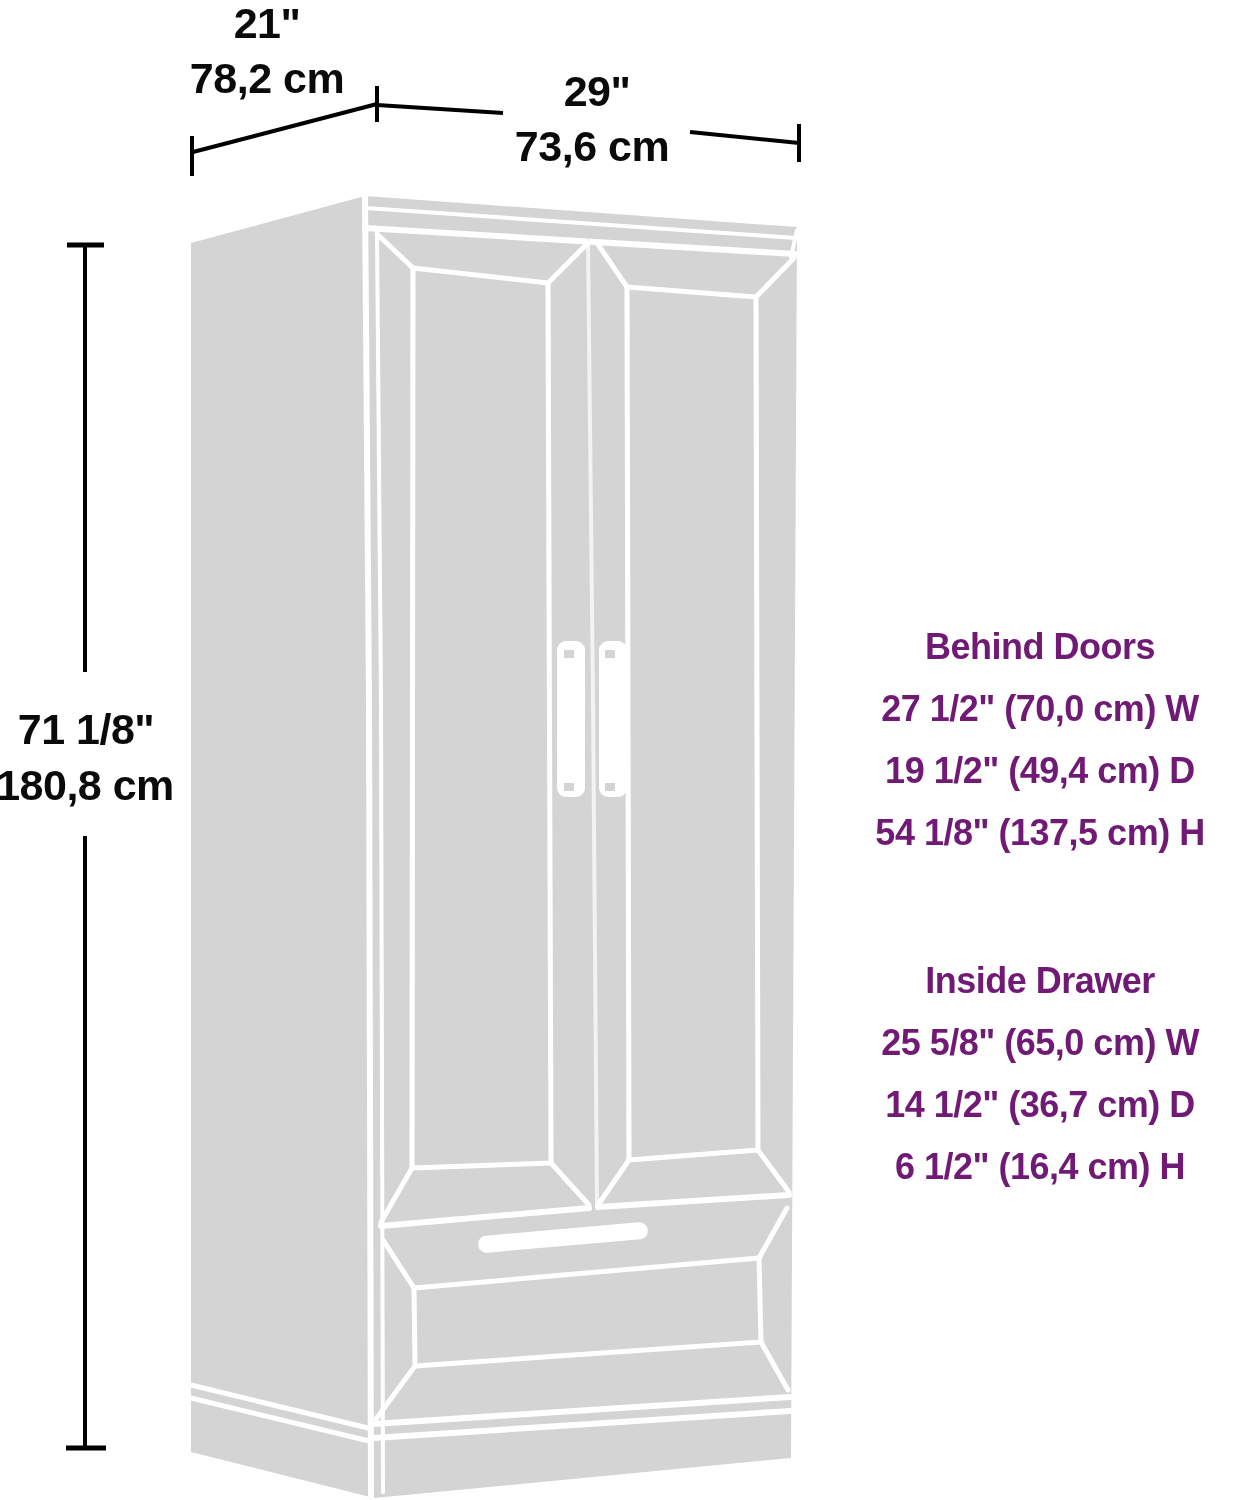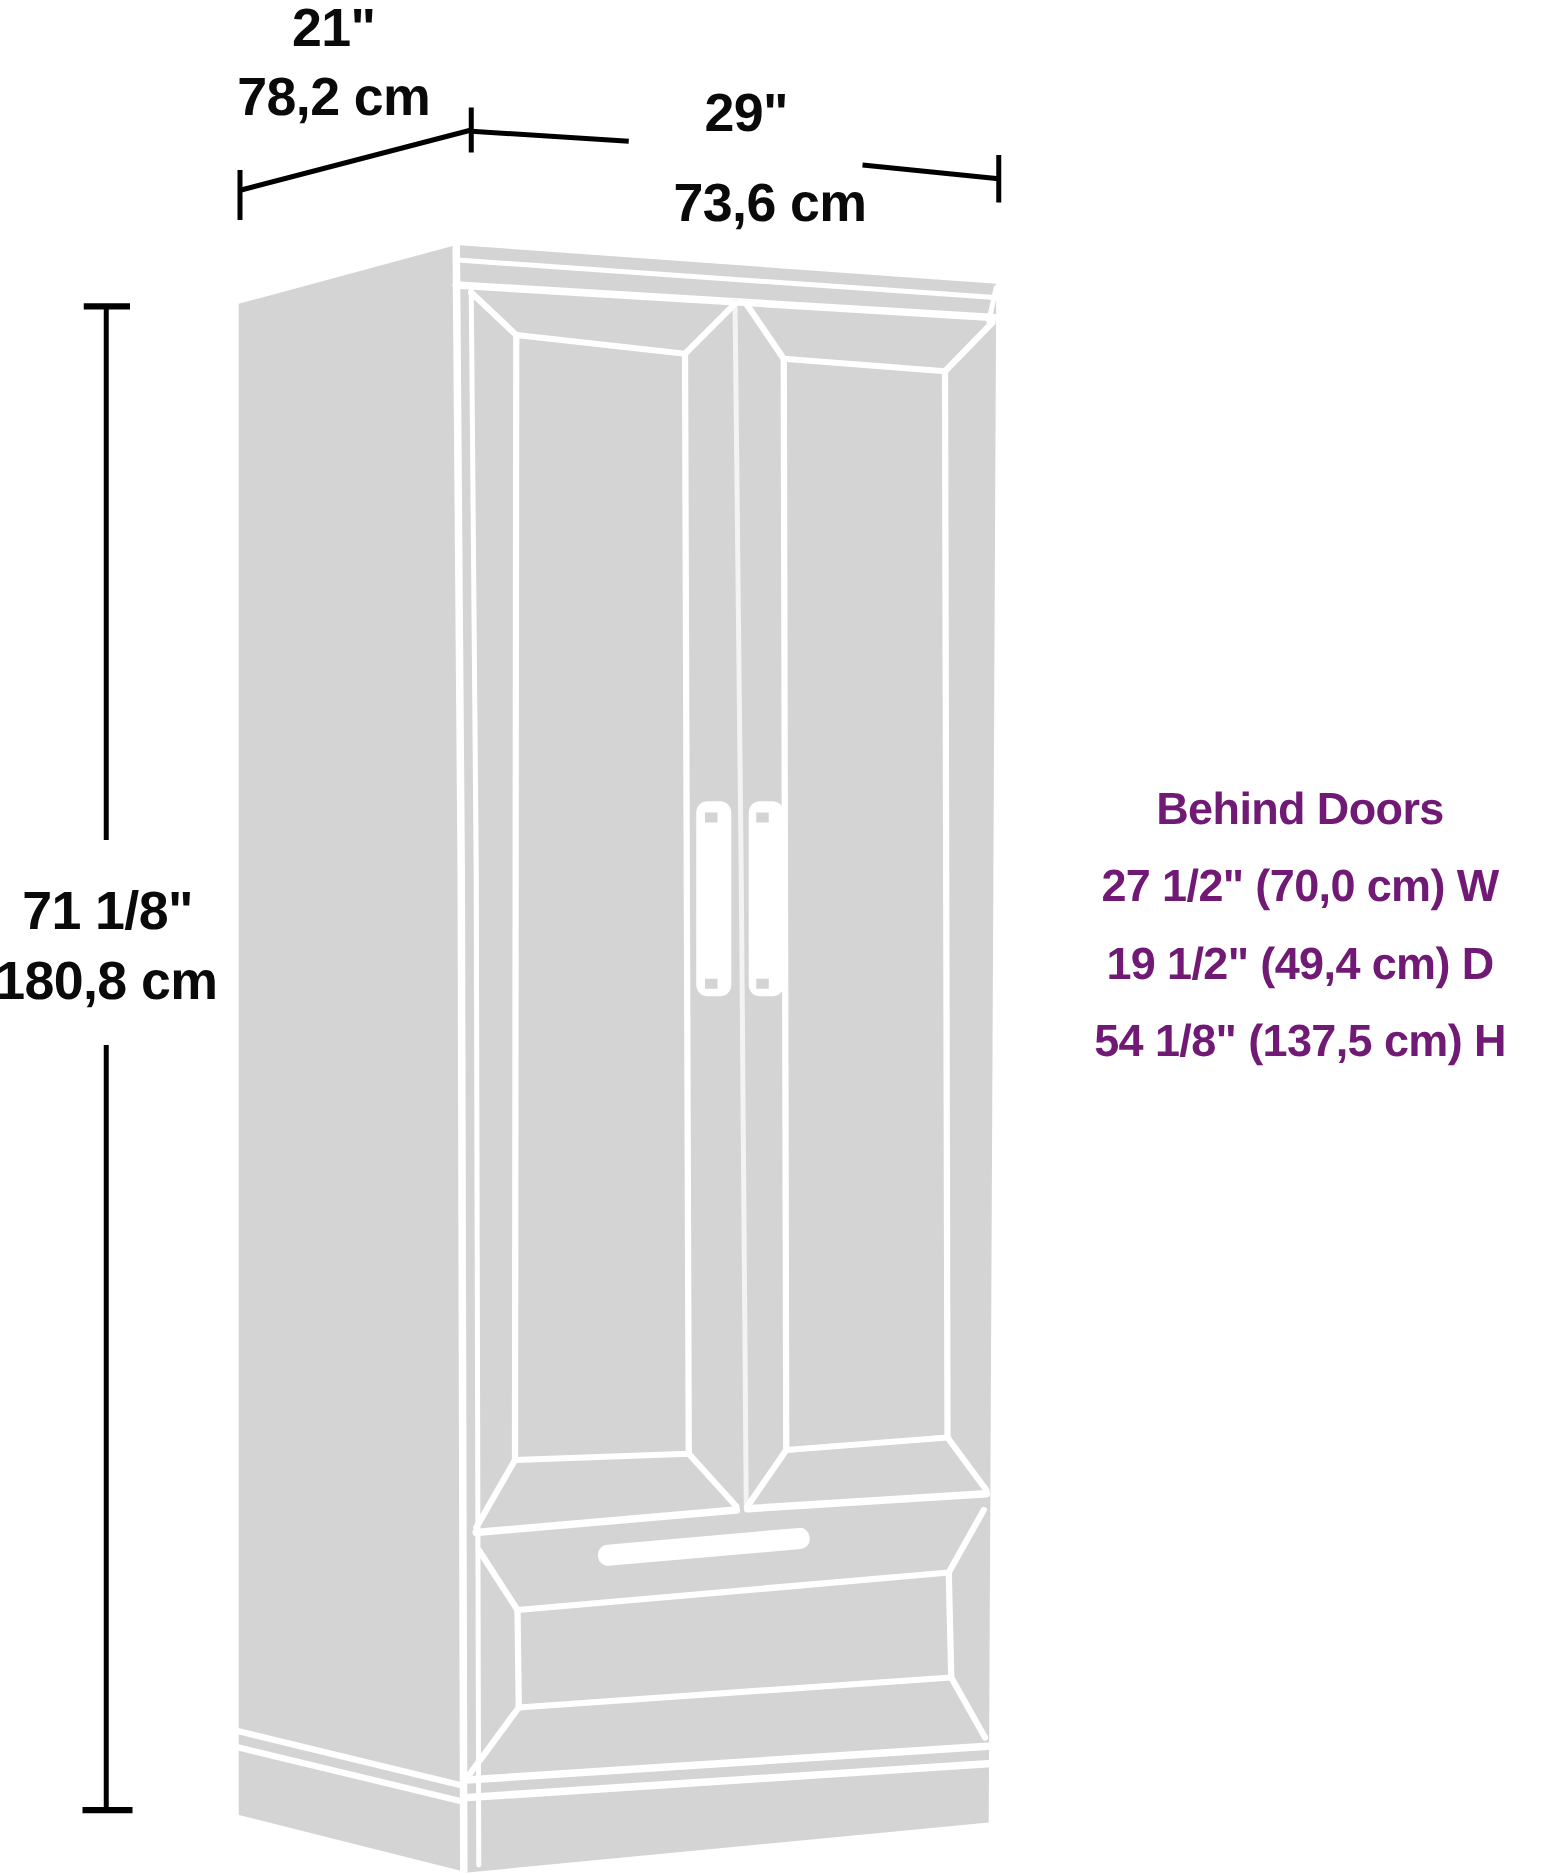--- a/index.html
+++ b/index.html
@@ -127,26 +127,32 @@
         <line x1="85" y1="836" x2="85" y2="1448"></line>
         <line x1="66" y1="1448" x2="106" y2="1448" stroke-width="5"></line>
       </g>
     </g>
   </svg>
 
   <div class="dim-label" style="left:267px;top:2px;">21"</div>
   <div class="dim-label" style="left:267px;top:57px;">78,2 cm</div>
 
   <div class="dim-label" style="left:597px;top:70px;">29"</div>
-  <div class="dim-label" style="left:616px;top:125px;margin-top:17px;">73,6 cm</div>
+  <div class="dim-label" style="left:592px;top:125px;">73,6 cm</div>
 
   <div class="dim-label" style="left:86px;top:708px;">71 1/8"</div>
   <div class="dim-label" style="left:85px;top:764px;">180,8 cm</div>
 
   <div class="spec-block" style="left:1040px;top:616px;">
     <div class="spec-title">Behind Doors</div>
     <div class="spec-line">27 1/2" (70,0 cm) W</div>
     <div class="spec-line">19 1/2" (49,4 cm) D</div>
     <div class="spec-line">54 1/8" (137,5 cm) H</div>
   </div>
 
+  <div class="spec-block" style="left:1040px;top:950px;">
+    <div class="spec-title">Inside Drawer</div>
+    <div class="spec-line">25 5/8" (65,0 cm) W</div>
+    <div class="spec-line">14 1/2" (36,7 cm) D</div>
+    <div class="spec-line">6 1/2" (16,4 cm) H</div>
+  </div>
 
 </div>
 
 </body></html>

